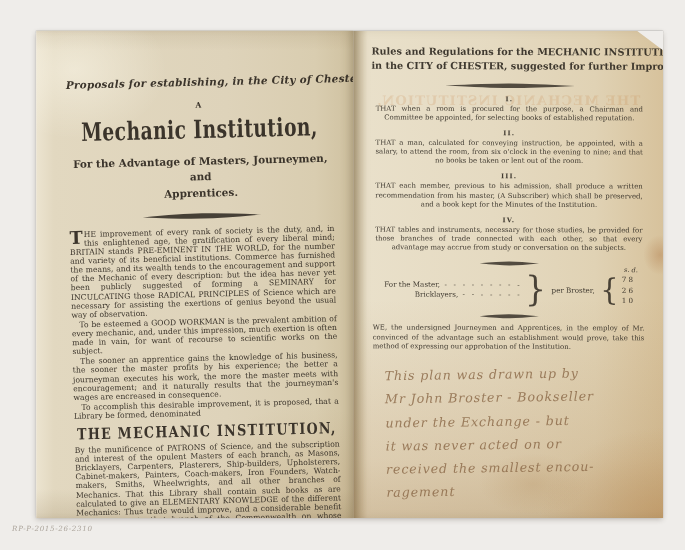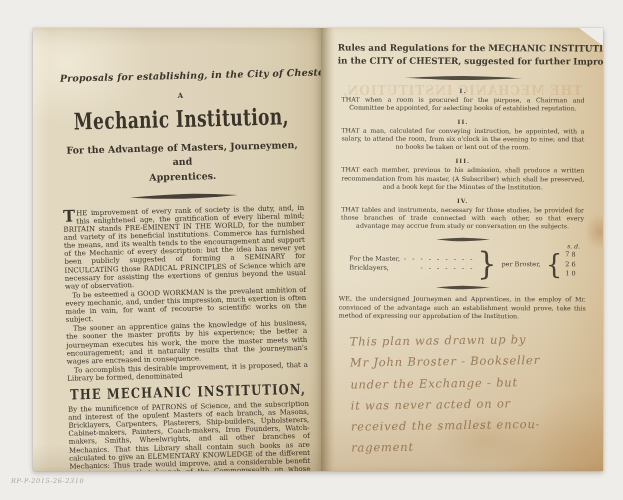--- a/index.html
+++ b/index.html
@@ -86,21 +86,21 @@
     font-size:6.3px;line-height:1.3;text-align:justify;text-align-last:center;
     padding:0 4px;
   }
   .terms-heading{
     text-align:center;font-weight:bold;font-size:8px;letter-spacing:2.2px;margin-top:6px;
   }
   .terms-table{
     display:flex;align-items:center;justify-content:center;margin-top:7px;gap:3px;
   }
   .terms-labels{font-size:6.5px;line-height:1.5;}
-  .terms-label-row{display:flex;justify-content:space-between;gap:4px;}
+  .terms-label-row{display:flex;justify-content:flex-end;gap:4px;}
   .terms-name{text-align:right;}
   .terms-dashes{letter-spacing:2px;white-space:nowrap;}
   .brace{
     font-size:30px;font-weight:normal;line-height:1;color:rgba(46,40,32,.85);
     transform:scaleY(1.05);font-family:"DejaVu Serif",serif;
   }
   .brace-sm{font-size:26px;}
   .per-quarter{font-size:6.5px;margin:0 2px;}
   .price-col{position:relative;font-size:6.5px;line-height:1.5;text-align:left;}
   .sd-header{position:absolute;top:-9px;left:2px;font-size:6px;font-style:italic;white-space:nowrap;}

